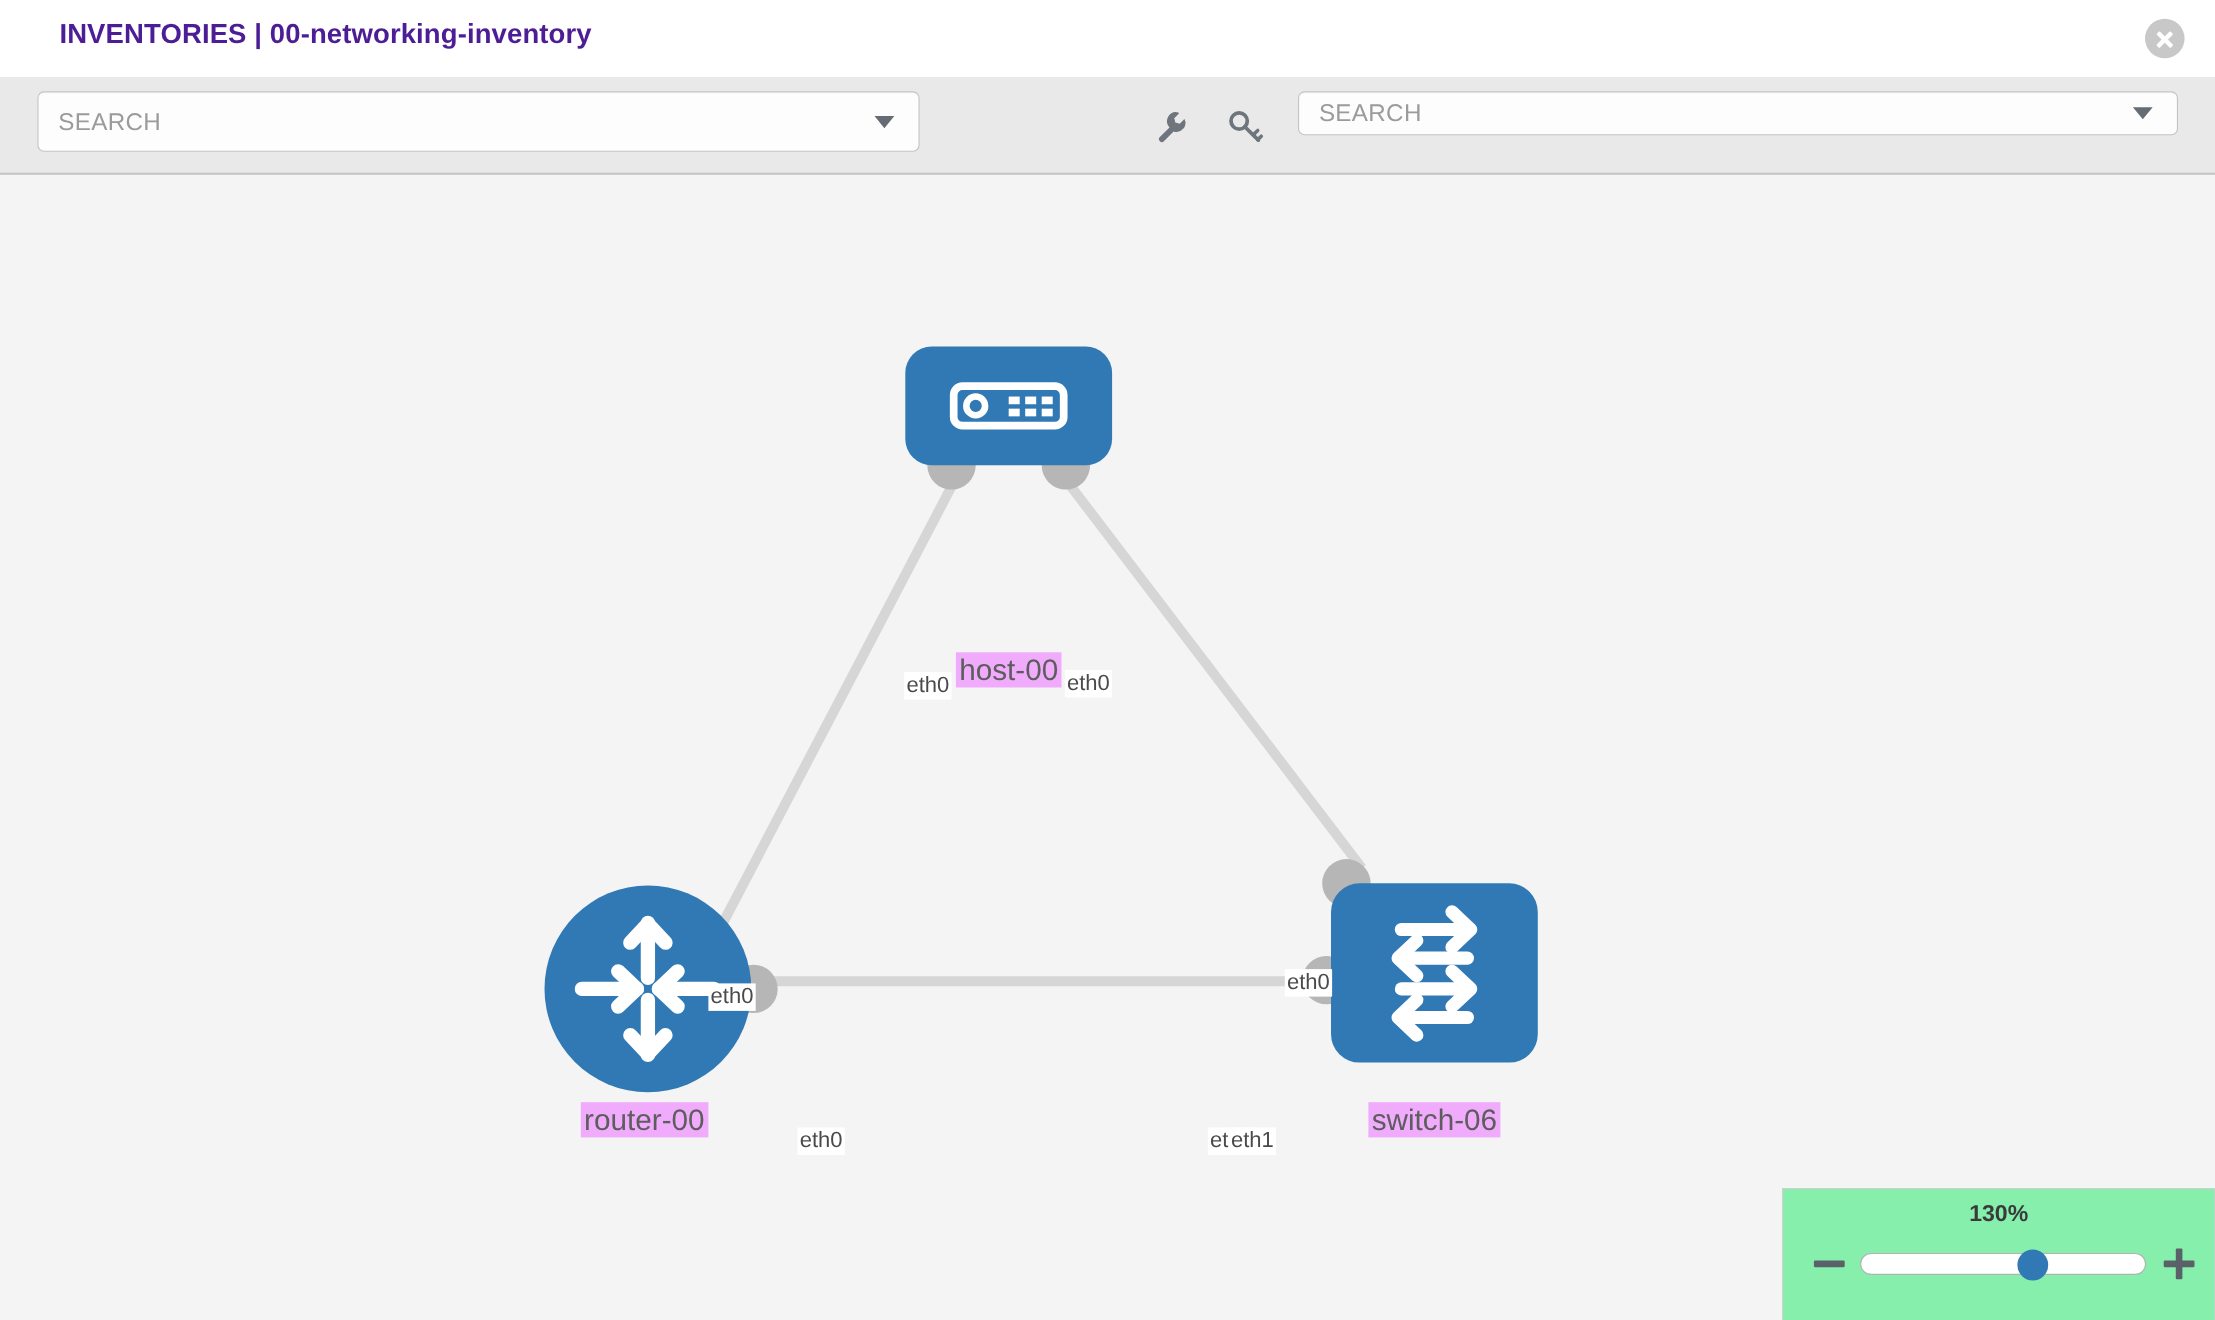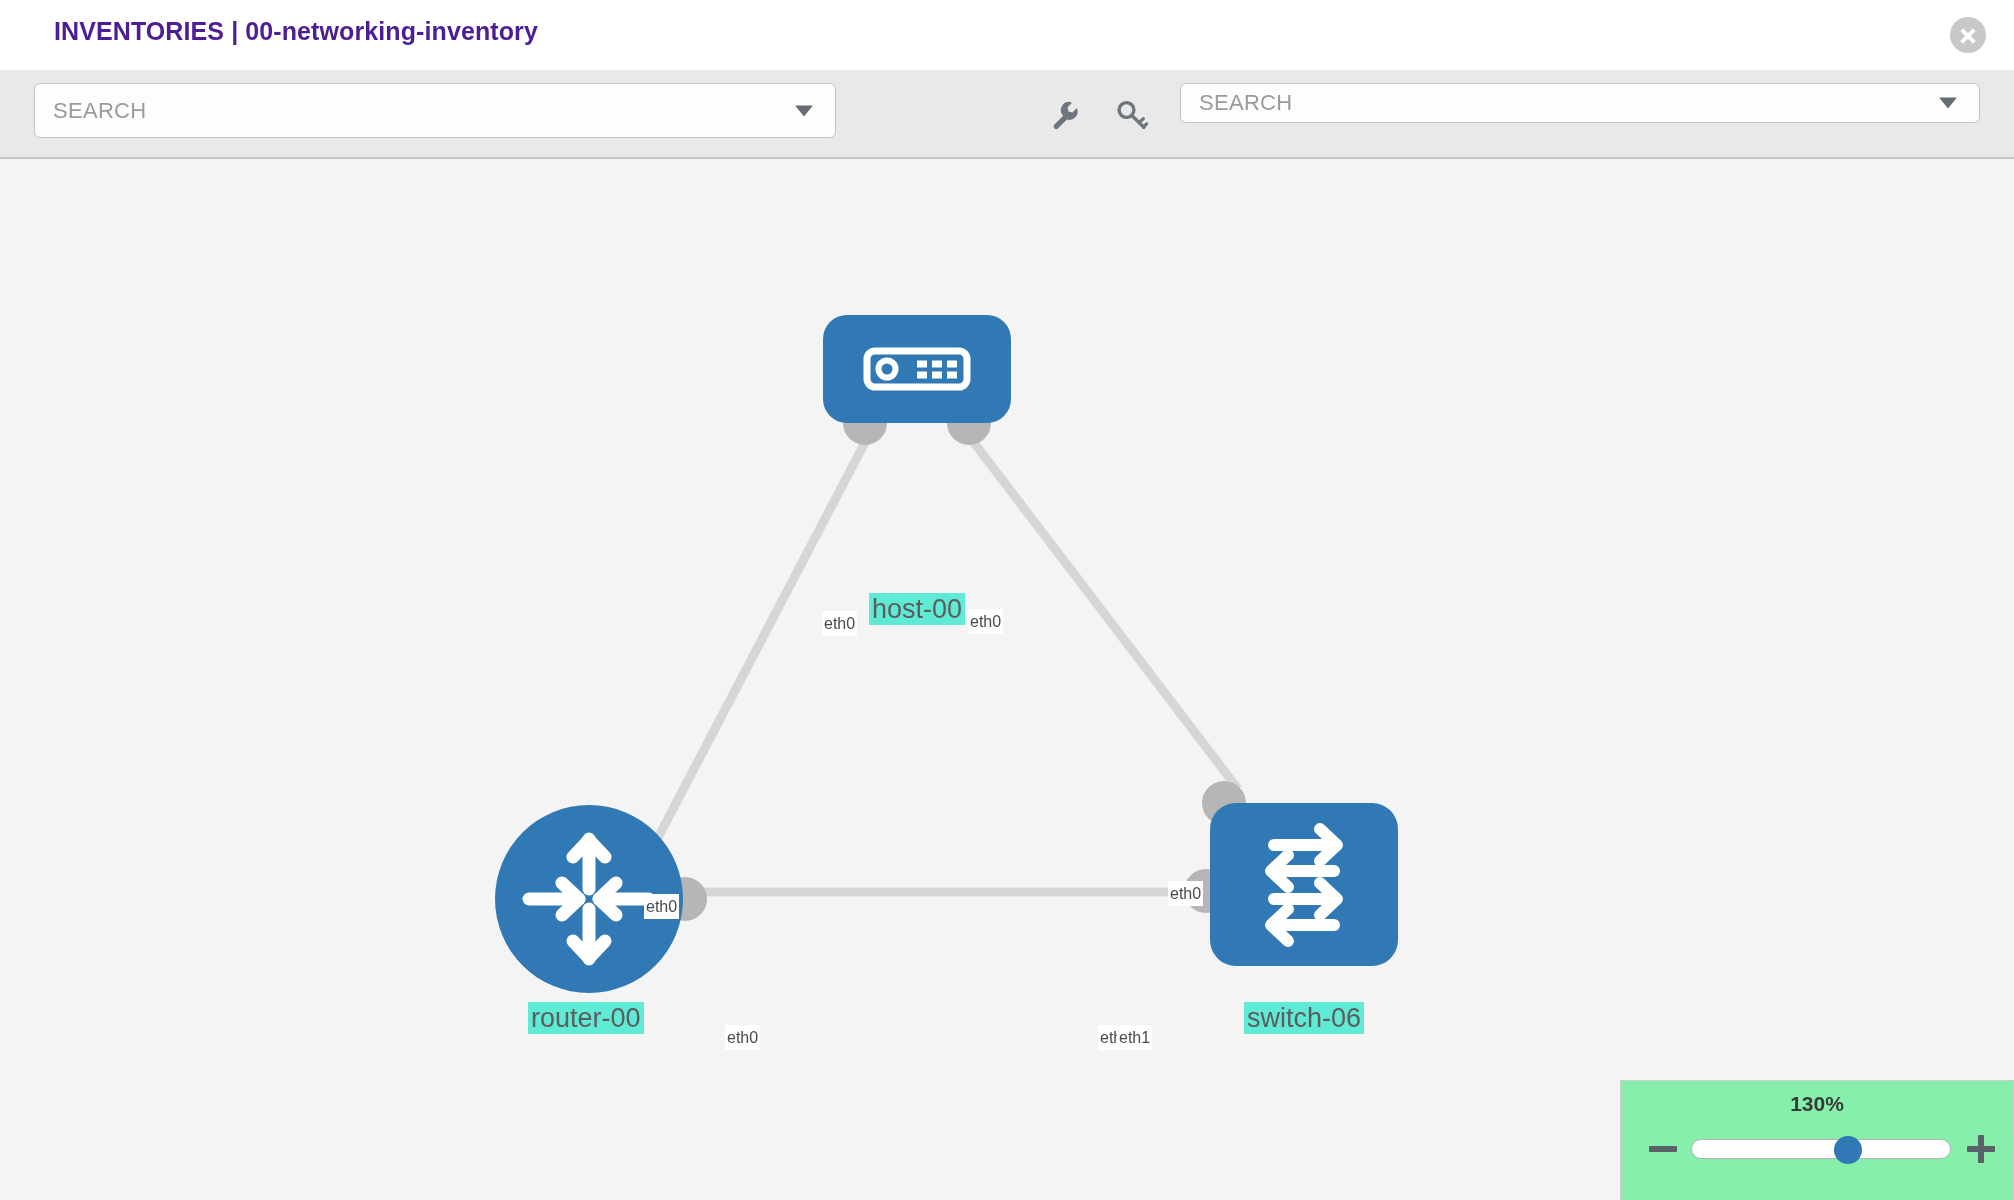--- a/index.html
+++ b/index.html
@@ -175,33 +175,33 @@
     position: absolute;
     width: 44px; height: 44px;
     border-radius: 50%;
     background: #b6b6b6;
     cursor: pointer;
   }
 
   
   .node-label {
     position: absolute;
-    background: #5eead4;
+    background: #f0abfc;
     color: #5d5d5d;
     font-size: 27px;
     line-height: 32px;
     padding: 0 3px;
     white-space: nowrap;
     text-align: right;
   }
   .iface-label {
     position: absolute;
     background: #ffffff;
     color: #4a4a4a;
-    font-size: 16px;
+    font-size: 20px;
     line-height: 25px;
     padding: 0 2px;
     white-space: nowrap;
   }
 
   
   .zoom-panel {
     position: absolute;
     left: 1620px;
     top: 1080px;

